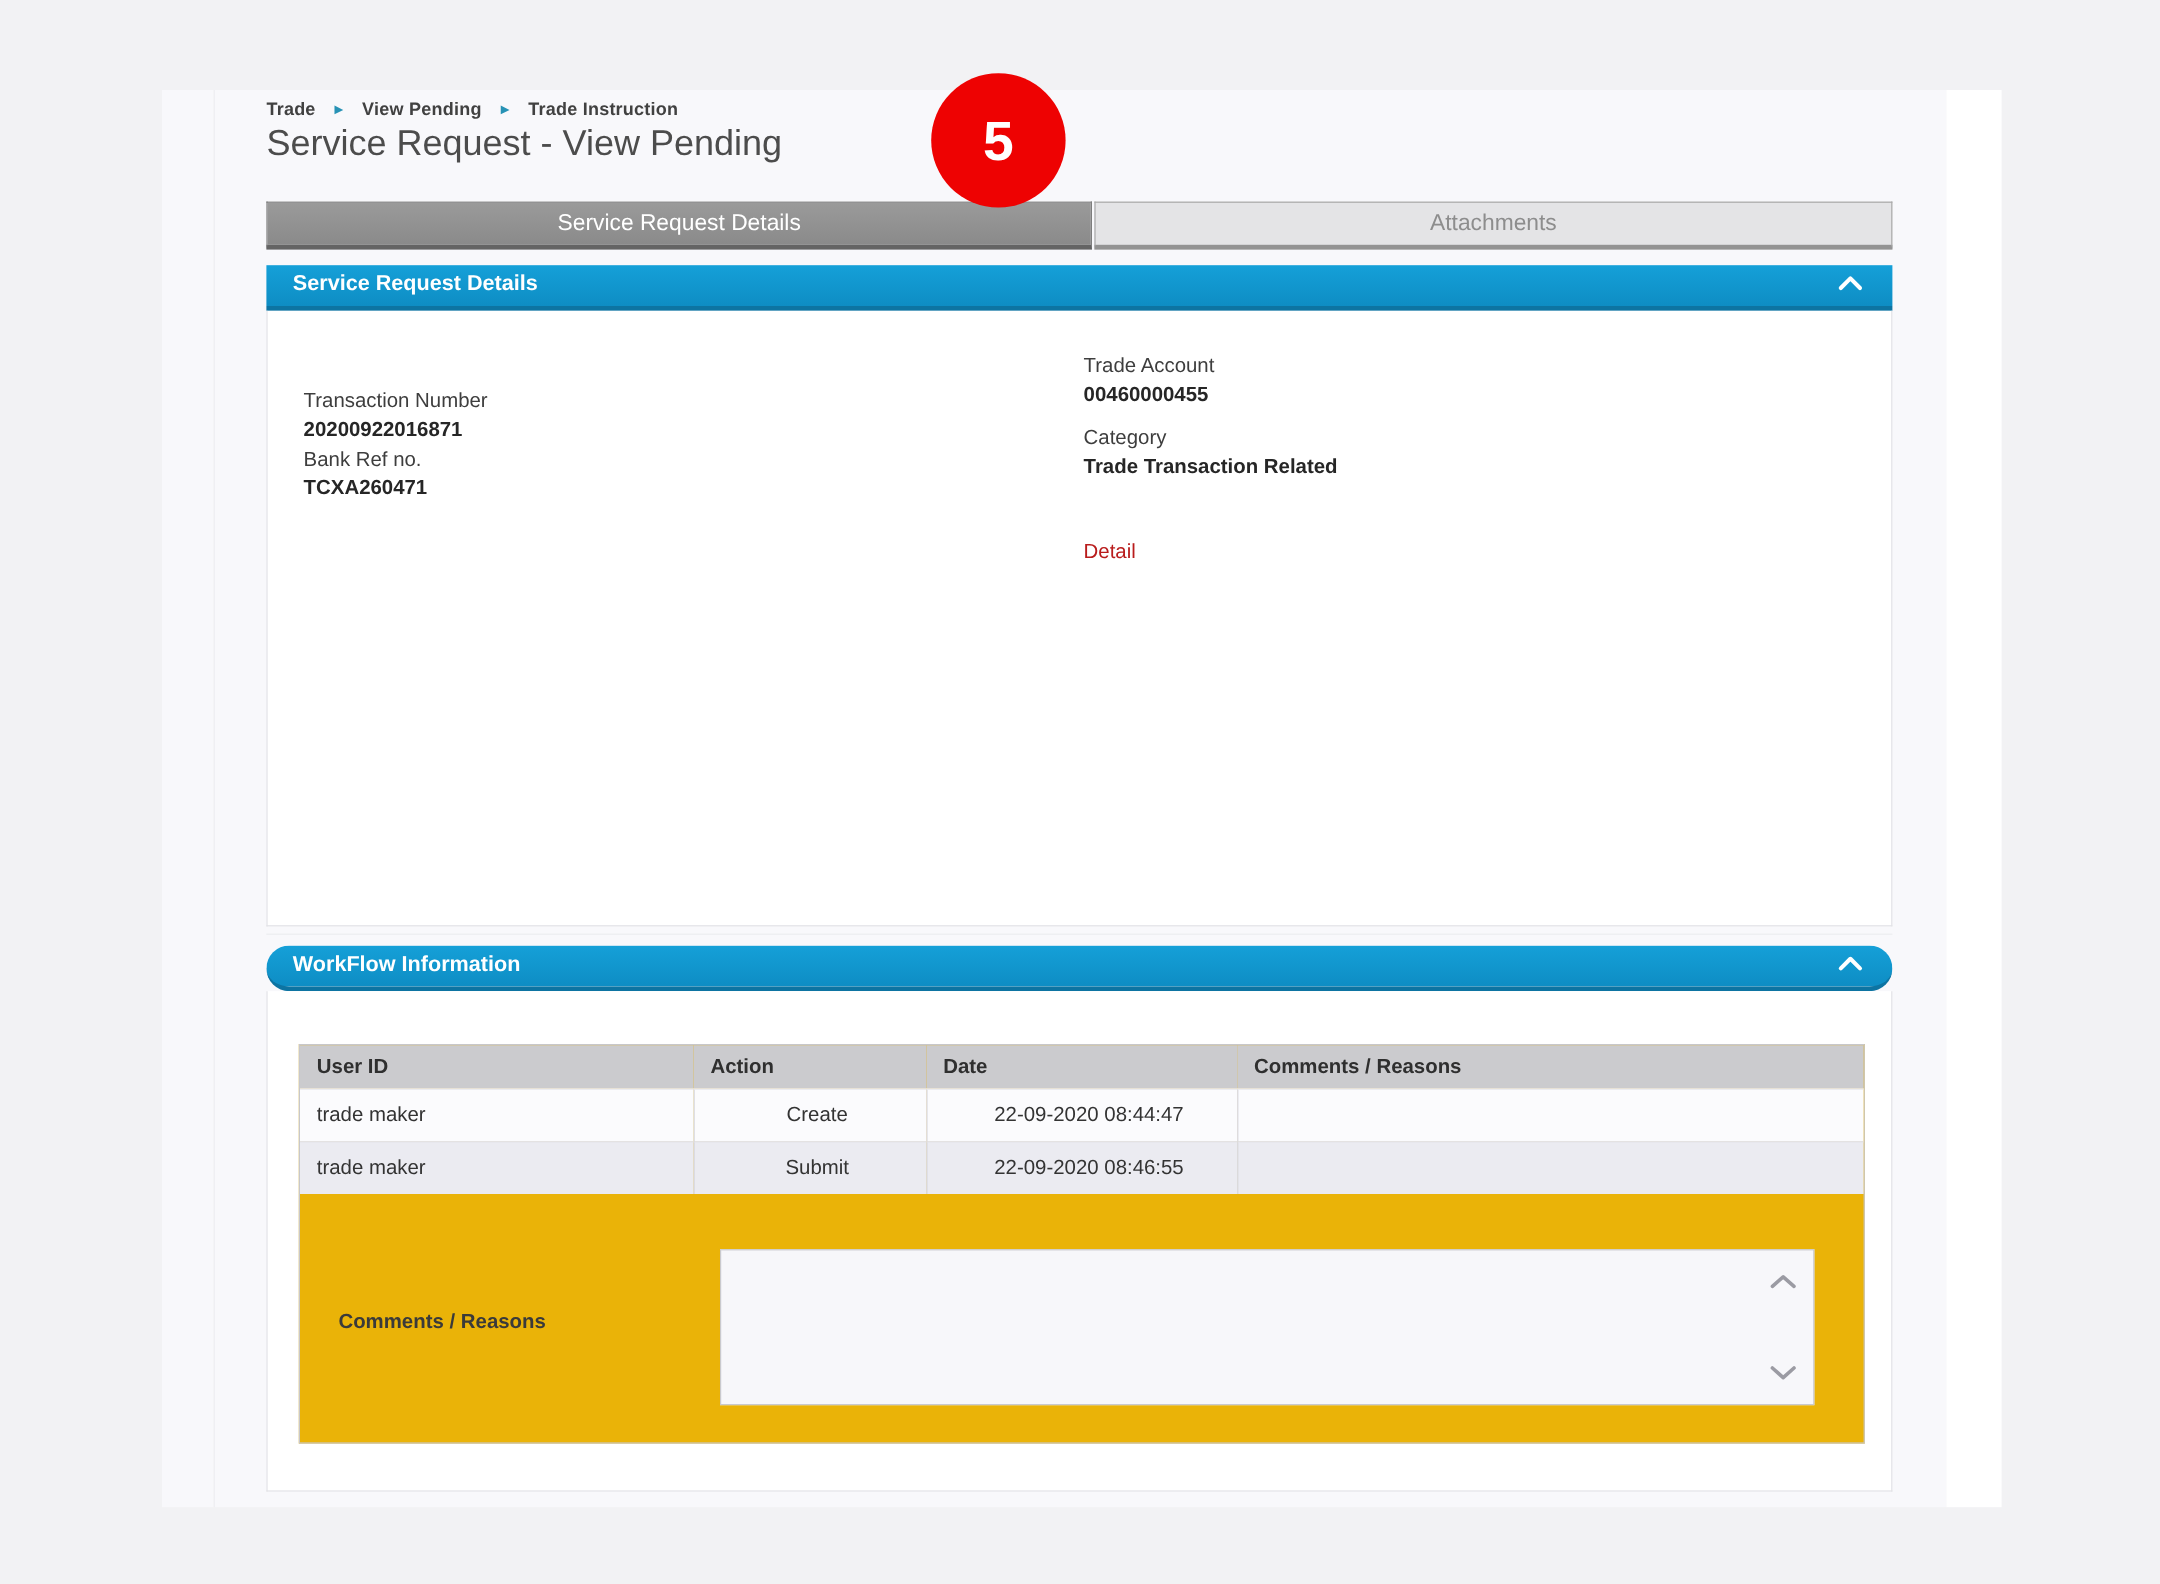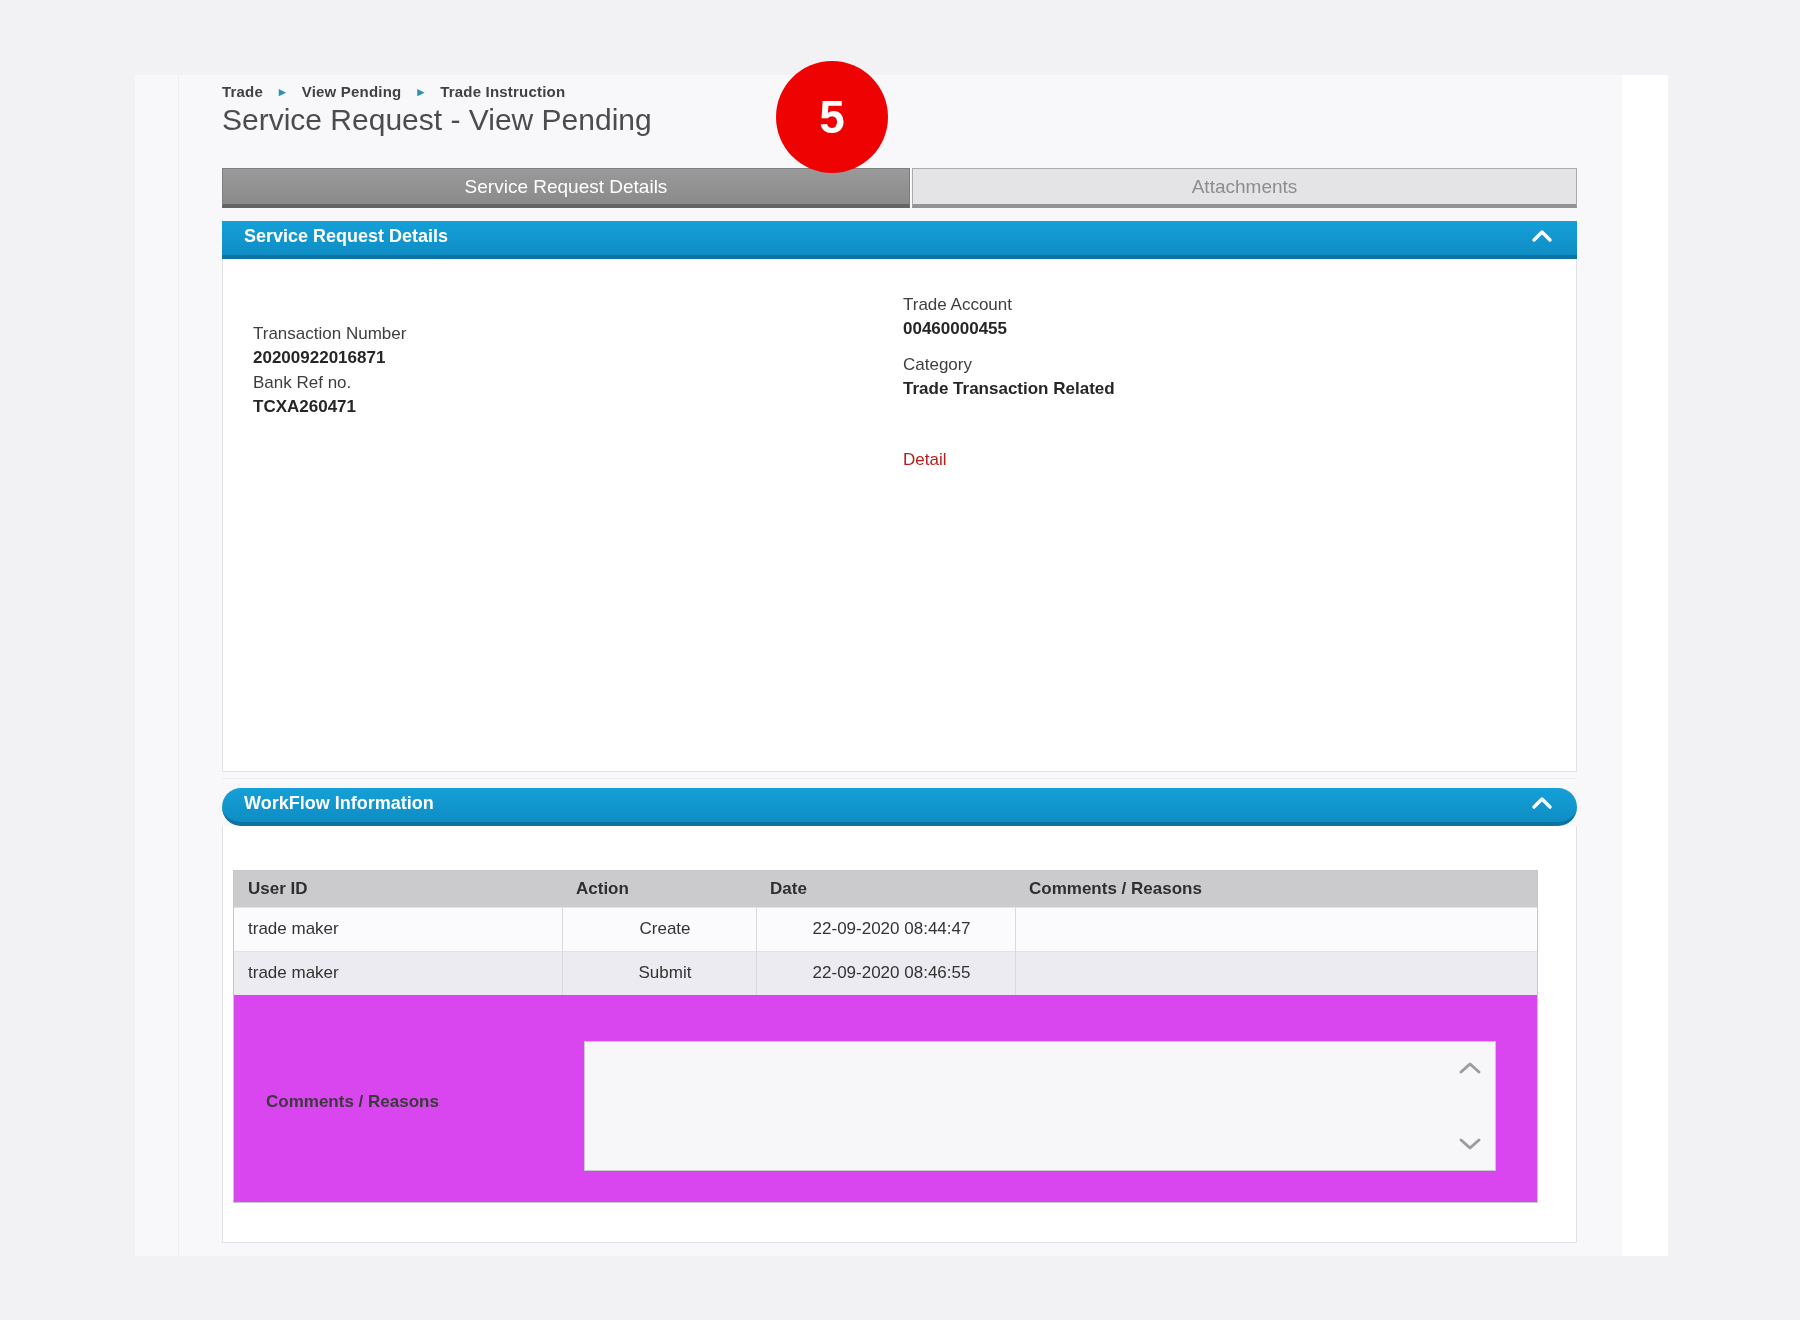--- a/index.html
+++ b/index.html
@@ -101,22 +101,22 @@
   }
   .textbox .text { padding:18px 22px; font-size:17px; color:#4a4a4e; }
   .textbox .scroll-up, .textbox .scroll-down { position:absolute; right:12px; cursor:pointer; }
   .textbox .scroll-up { top:18px; }
   .textbox .scroll-down { bottom:18px; }
 
   .detail-box { left:683px; top:222px; width:638px; height:217px; }
 
   
   .wf-box {
-    position:absolute; left:10px; top:44px; width:1305px; height:333px;
-    border:1px solid #c7c7ca; background:#d946ef;
+    position:absolute; left:26px; top:44px; width:1305px; height:333px;
+    border:1px solid #c7c7ca; background:#eab308;
   }
   table.wf { width:100%; border-collapse:collapse; table-layout:fixed; }
   table.wf th {
     background:#cbcbce; height:36px; text-align:left; padding:0 0 0 14px;
     font-size:17px; color:#2f2f2f; font-weight:700;
   }
   table.wf col.c0 { width:328px; } table.wf col.c1 { width:194px; }
   table.wf col.c2 { width:259px; } table.wf col.c3 { width:522px; }
   table.wf td {
     height:44px; font-size:17px; color:#333;

